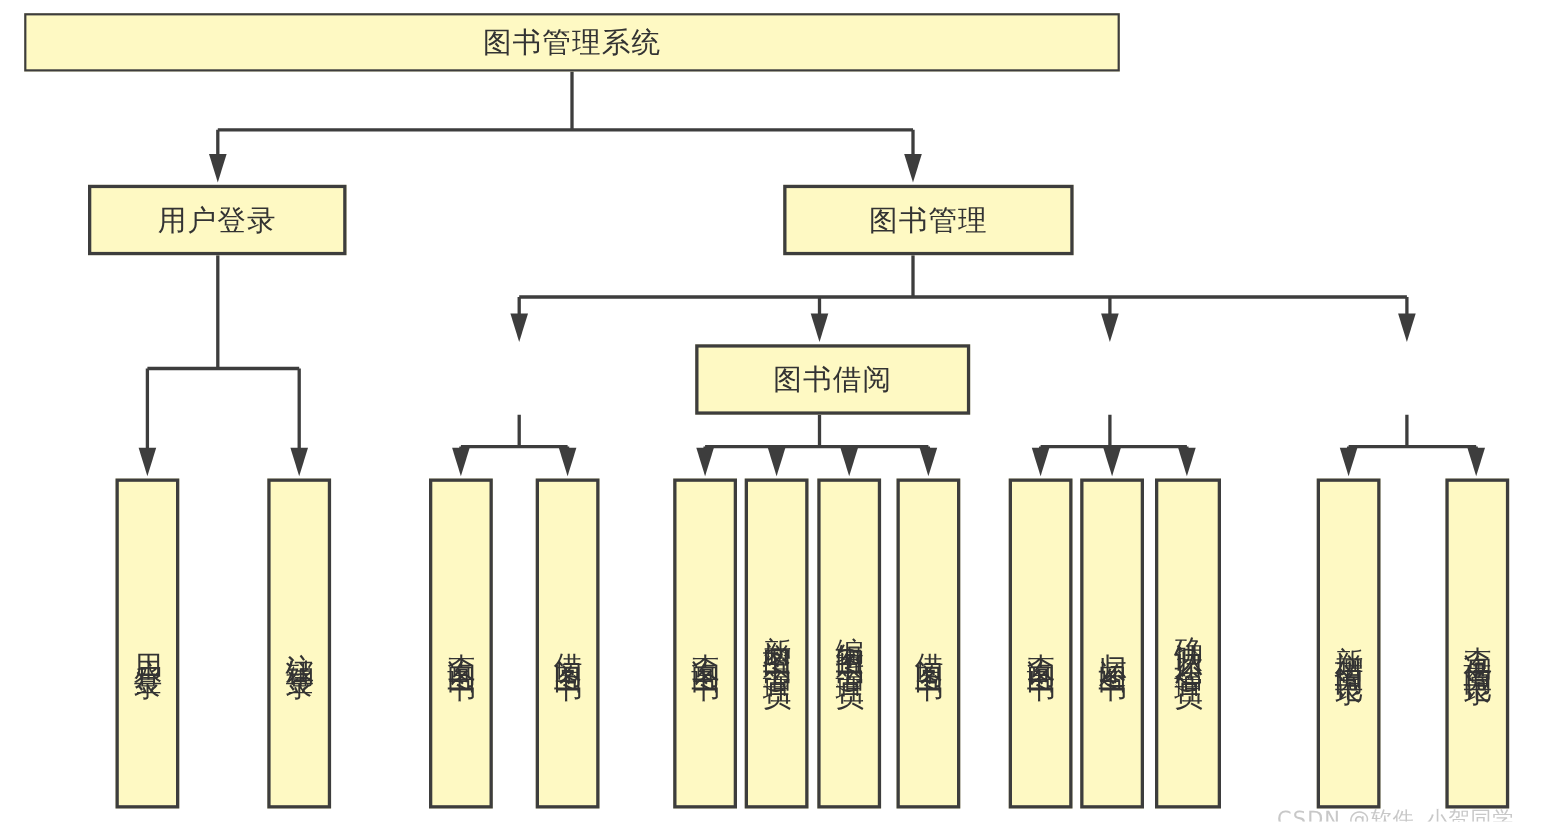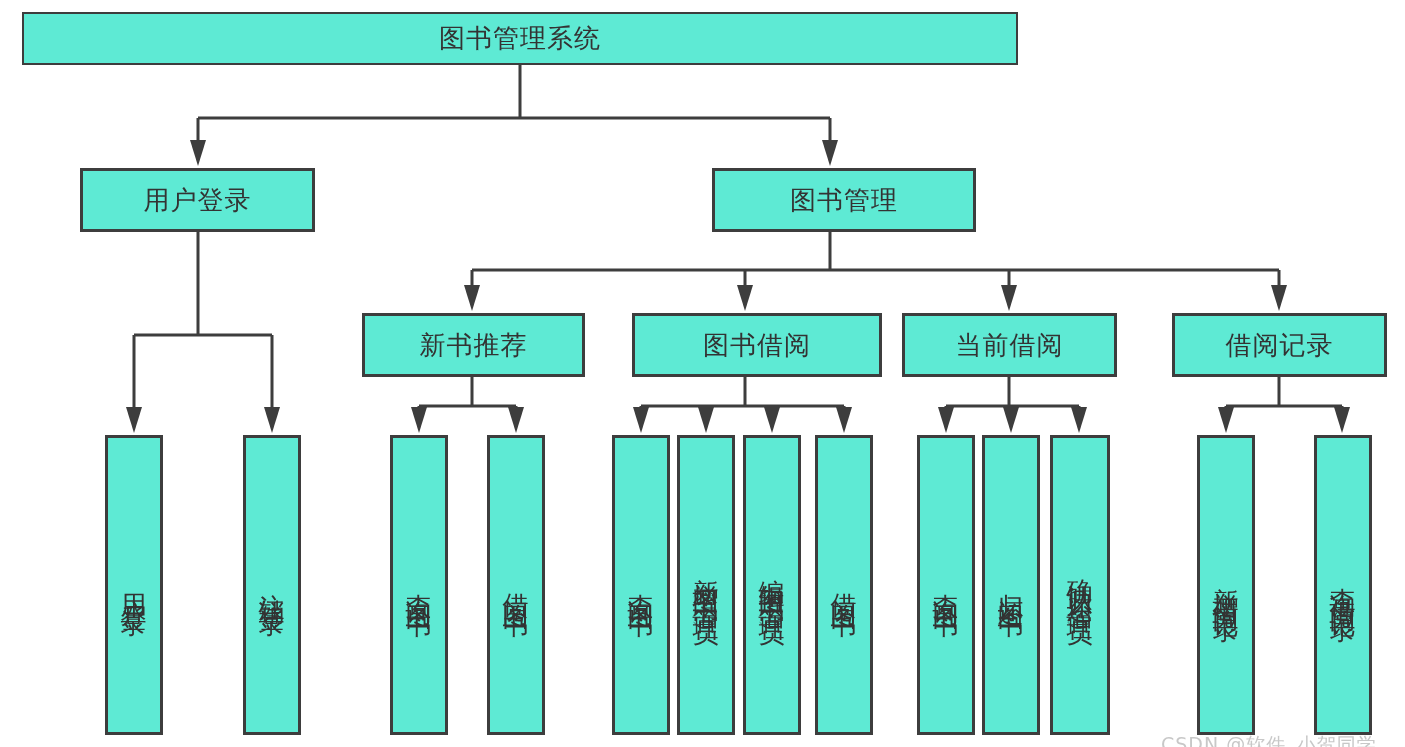--- a/index.html
+++ b/index.html
@@ -19,21 +19,21 @@
     position: absolute;
     left: 0;
     top: 0;
     width: 1405px;
     height: 747px;
     z-index: 1;
   }
   .node {
     position: absolute;
     box-sizing: border-box;
-    background: #5eead4;
+    background: #fef9c3;
     border: 3px solid #3d3d3d;
     display: flex;
     align-items: center;
     justify-content: center;
     z-index: 2;
     color: #333333;
   }
   .node.root { border-width: 2px; }
   .hlabel {
     font-size: 26px;
@@ -99,31 +99,22 @@
     <span class="hlabel">图书管理系统</span>
   </div>
 
   <div class="node" style="left:80px;top:168px;width:235px;height:64px">
     <span class="hlabel">用户登录</span>
   </div>
   <div class="node" style="left:712px;top:168px;width:264px;height:64px">
     <span class="hlabel">图书管理</span>
   </div>
 
-  <div class="node" style="left:362px;top:313px;width:223px;height:64px">
-    <span class="hlabel">新书推荐</span>
-  </div>
   <div class="node" style="left:632px;top:313px;width:250px;height:64px">
     <span class="hlabel">图书借阅</span>
-  </div>
-  <div class="node" style="left:902px;top:313px;width:215px;height:64px">
-    <span class="hlabel">当前借阅</span>
-  </div>
-  <div class="node" style="left:1172px;top:313px;width:215px;height:64px">
-    <span class="hlabel">借阅记录</span>
   </div>
 
   <div class="node leaf" style="left:105px;top:435px;width:58px;height:300px">
     <span class="vlabel">用户登录</span>
   </div>
   <div class="node leaf" style="left:243px;top:435px;width:58px;height:300px">
     <span class="vlabel">注销登录</span>
   </div>
 
   <div class="node leaf" style="left:390px;top:435px;width:58px;height:300px">

